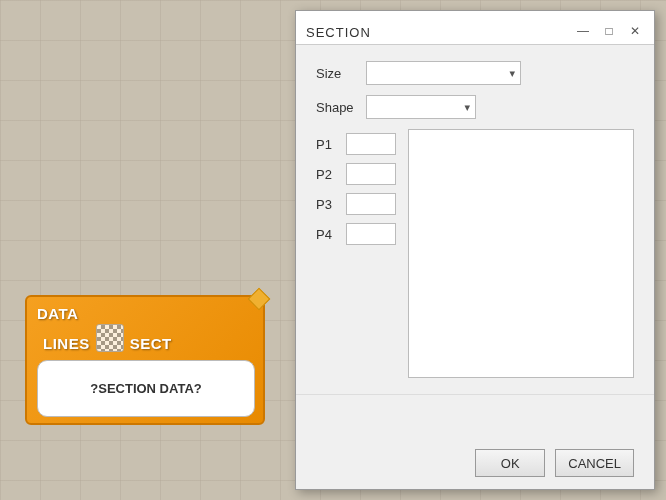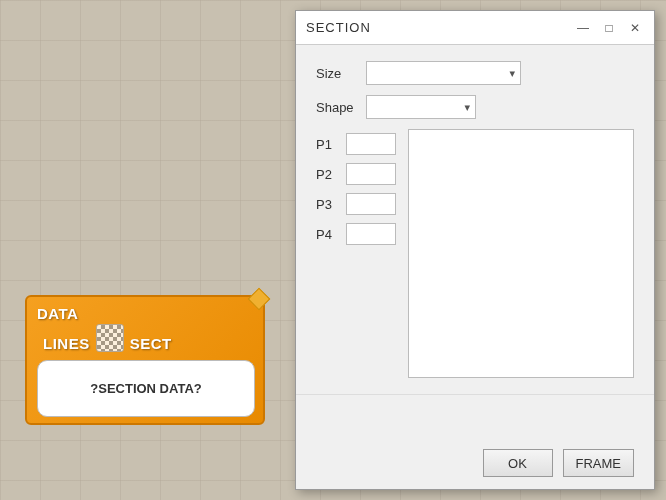--- a/index.html
+++ b/index.html
@@ -114,21 +114,21 @@
       box-shadow: 3px 3px 10px rgba(0,0,0,0.3);
       display: flex;
       flex-direction: column;
     }
 
     .dialog-titlebar {
       background: #fff;
       border-bottom: 1px solid #ccc;
       padding: 4px 10px;
       display: flex;
-      align-items: center;
+      align-items: flex-end;
       justify-content: space-between;
       height: 34px;
     }
 
     .dialog-title {
       font-size: 13px;
       color: #333;
       font-weight: normal;
       letter-spacing: 1px;
     }
@@ -343,15 +343,15 @@
           <span class="param-label">P4</span>
           <input type="text" class="param-input" value="" style="">
         </div>
       </div>
       <div class="preview-box"></div>
     </div>
   </div>
 
   <div class="dialog-footer">
     <button class="dialog-btn">OK</button>
-    <button class="dialog-btn">FRAME</button>
+    <button class="dialog-btn">CANCEL</button>
   </div>
 </div>
 
 </body></html>

